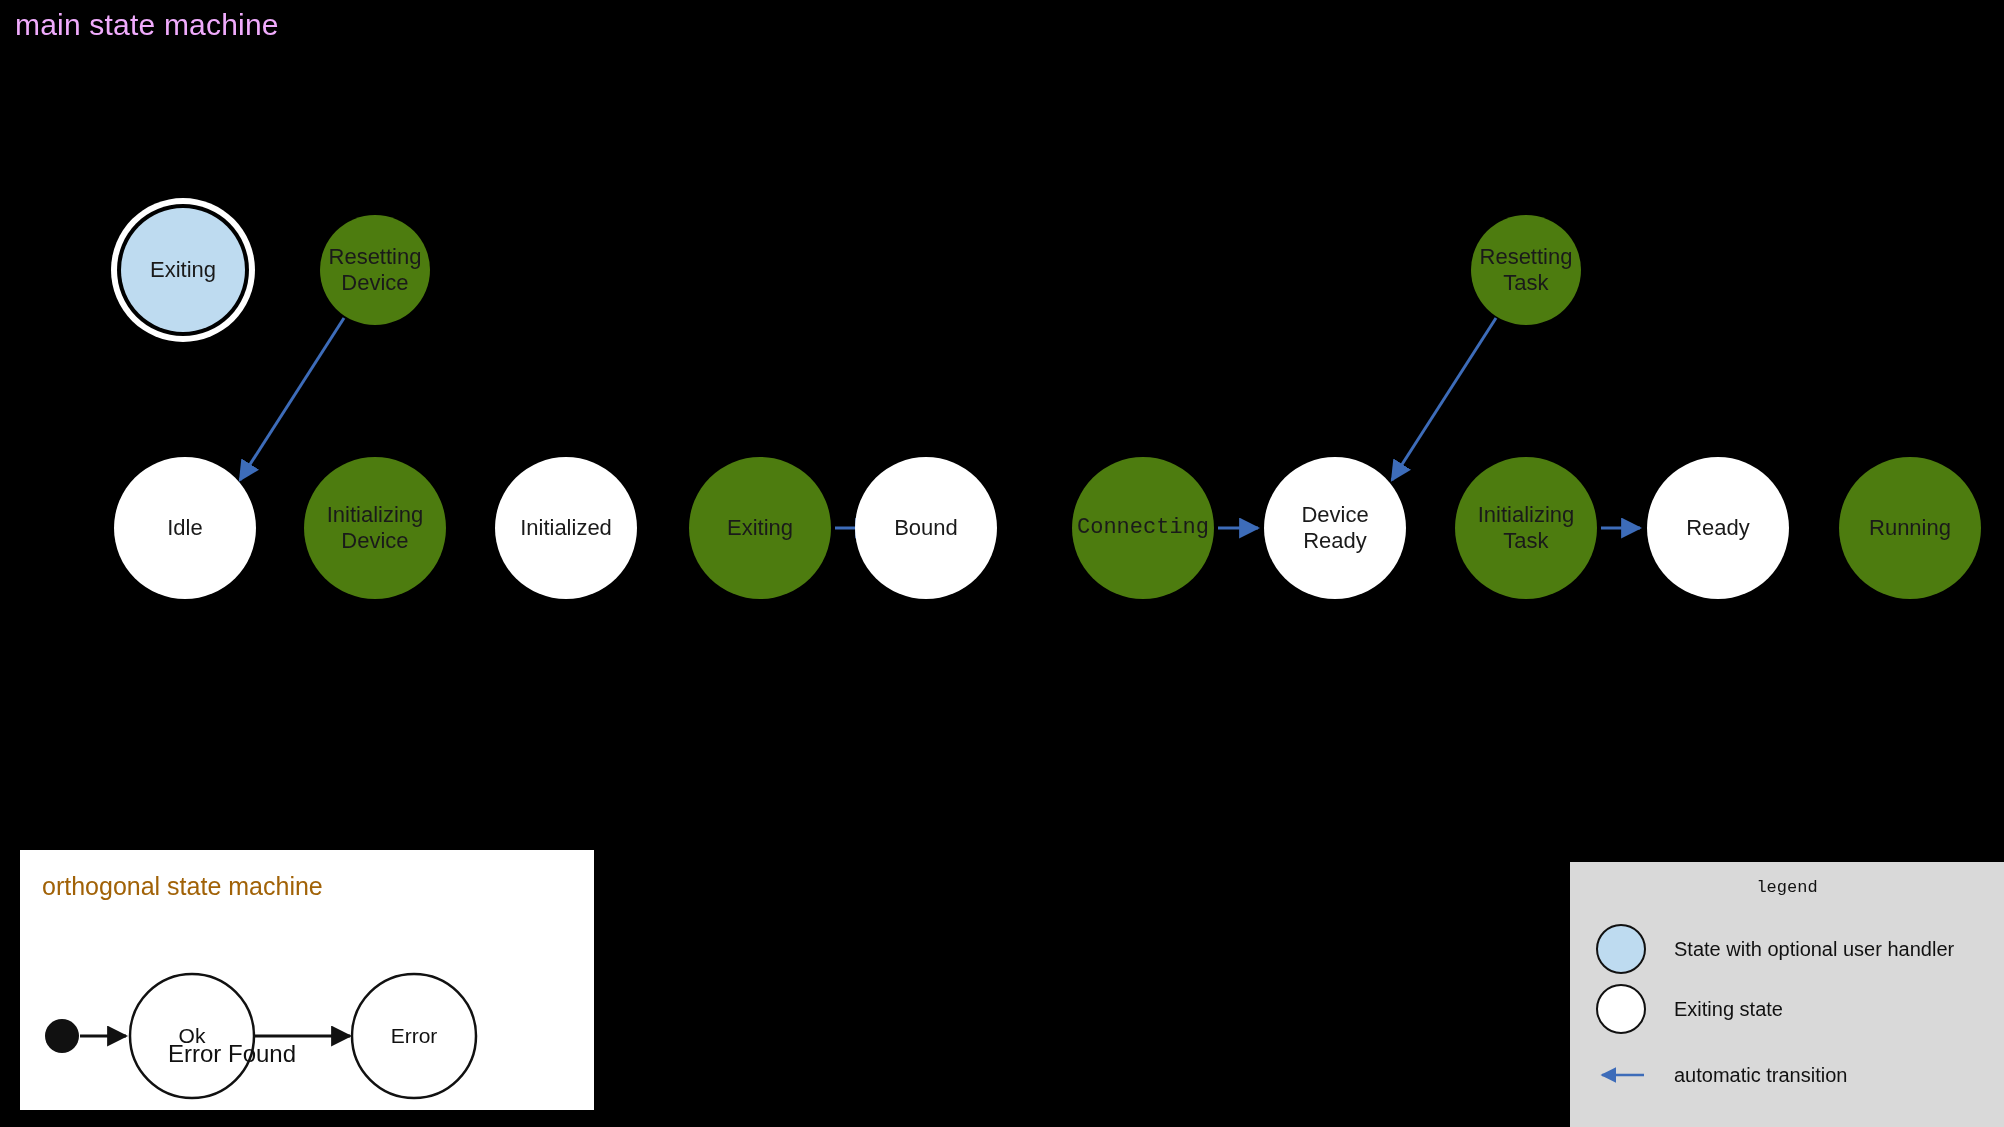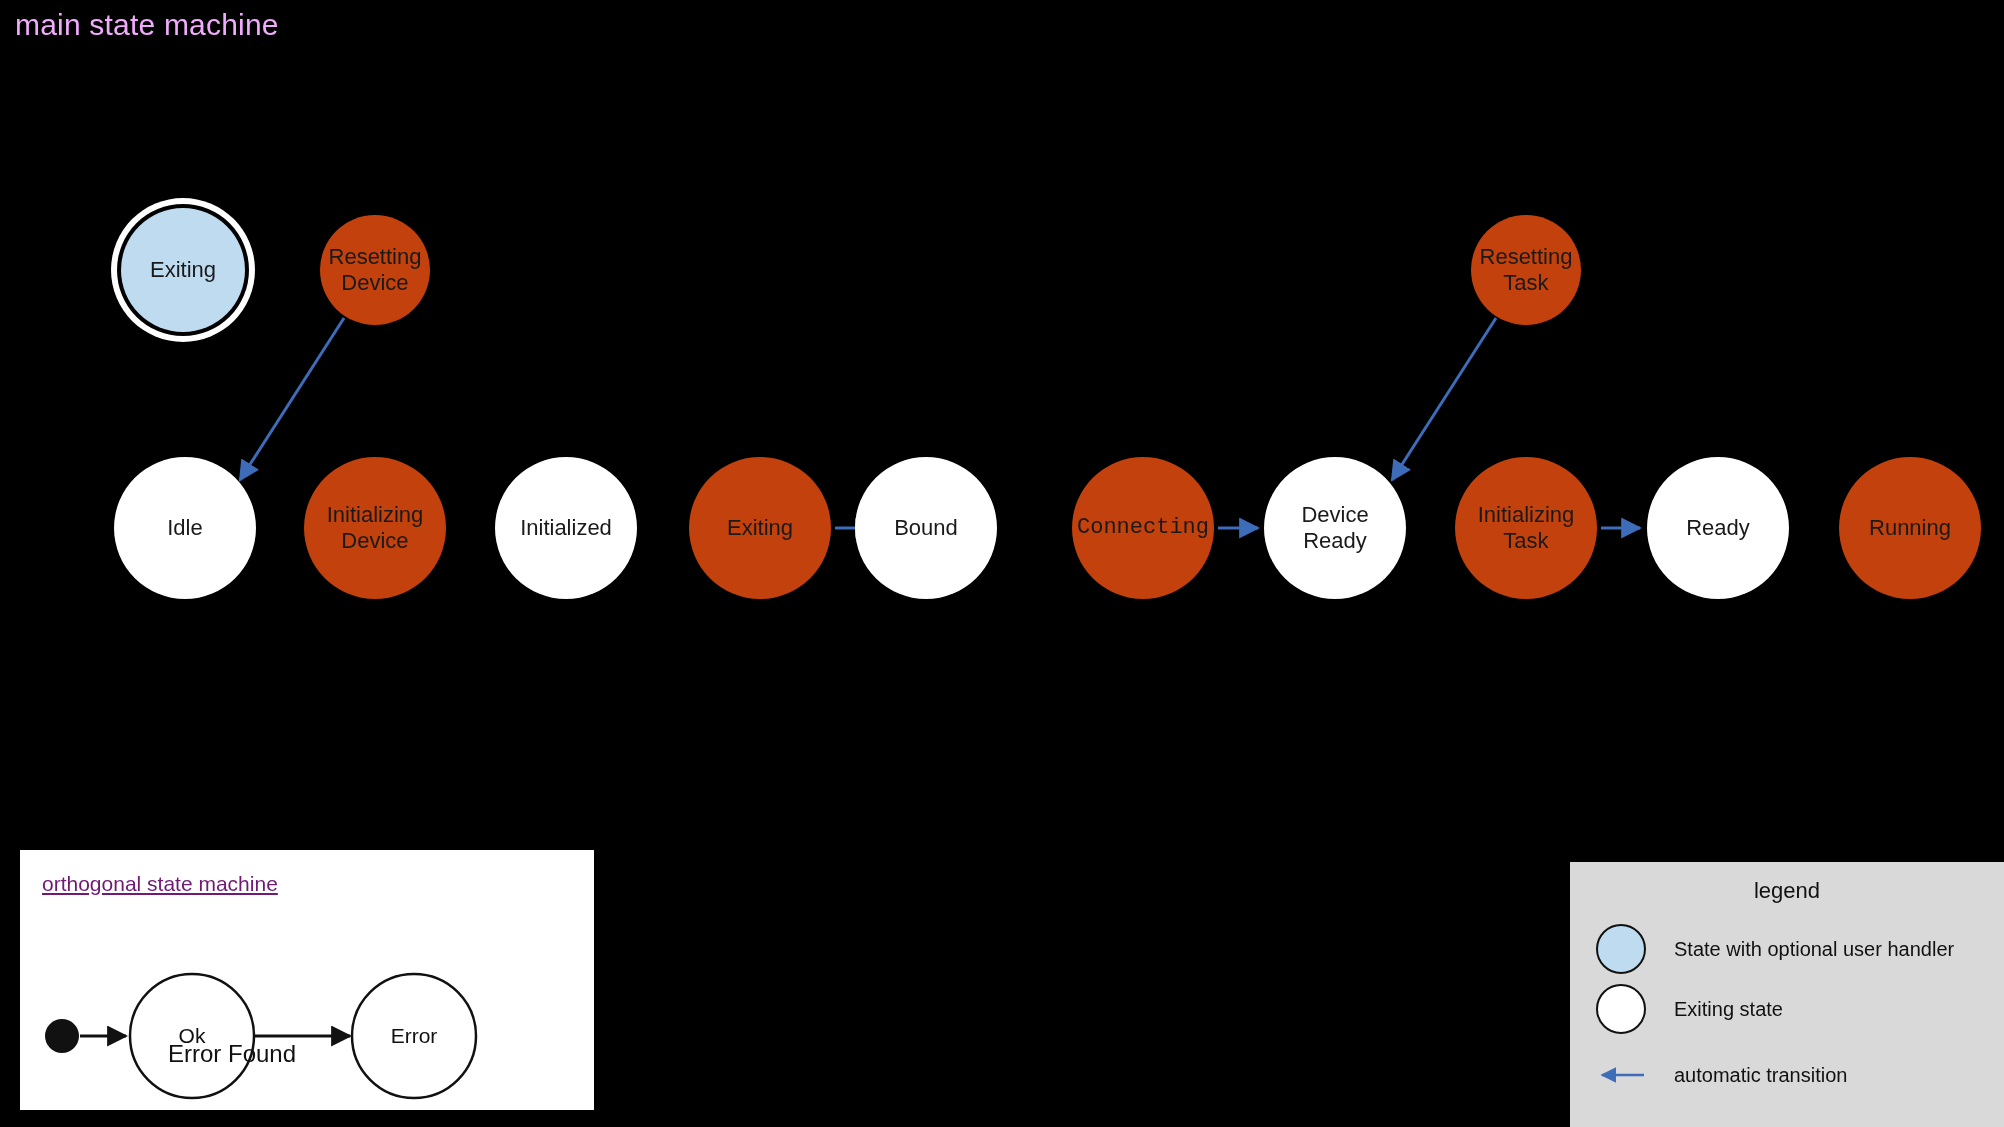--- a/index.html
+++ b/index.html
@@ -22,46 +22,46 @@
     position:absolute;
     border-radius:50%;
     display:flex;align-items:center;justify-content:center;
     text-align:center;
     color:#1a1a1a;
     font-size:22px;line-height:26px;
     box-sizing:border-box;
     z-index:5;
   }
   .node .node-label{display:block;white-space:pre-line;pointer-events:none;}
-  .node.handler{background:#c2410c;}
+  .node.handler{background:#4d7c0f;}
   .node.idling{background:#ffffff;}
   .node.final{
     background:#bedbf0;
     box-shadow:0 0 0 4px #000000, 0 0 0 10px #ffffff;
   }
 
   
   .ortho-panel{
     position:absolute;left:20px;top:850px;width:574px;height:260px;
     background:#ffffff;box-sizing:border-box;z-index:6;
   }
   .ortho-title{
     position:absolute;left:22px;top:22px;
-    font-size:21px;color:#701a75;white-space:nowrap;text-decoration:underline;
+    font-size:25px;color:#a16207;white-space:nowrap;
   }
   .ortho-svg{position:absolute;left:0;top:0;width:574px;height:260px;}
 
   
   .legend-panel{
     position:absolute;left:1570px;top:862px;width:434px;height:265px;
     background:#d9d9d9;box-sizing:border-box;z-index:6;
   }
   .legend-title{
     position:absolute;top:16px;left:0;width:434px;text-align:center;
-    font-size:22px;color:#111111;
+    font-size:17px;color:#111111;font-family:Liberation Mono, monospace;
   }
   .legend-row{
     position:absolute;left:26px;width:400px;height:50px;
     display:flex;align-items:center;
   }
   .legend-row.r0{top:62px;}
   .legend-row.r1{top:122px;}
   .legend-row.r2{top:188px;}
   .legend-swatch{
     width:50px;height:50px;border-radius:50%;

